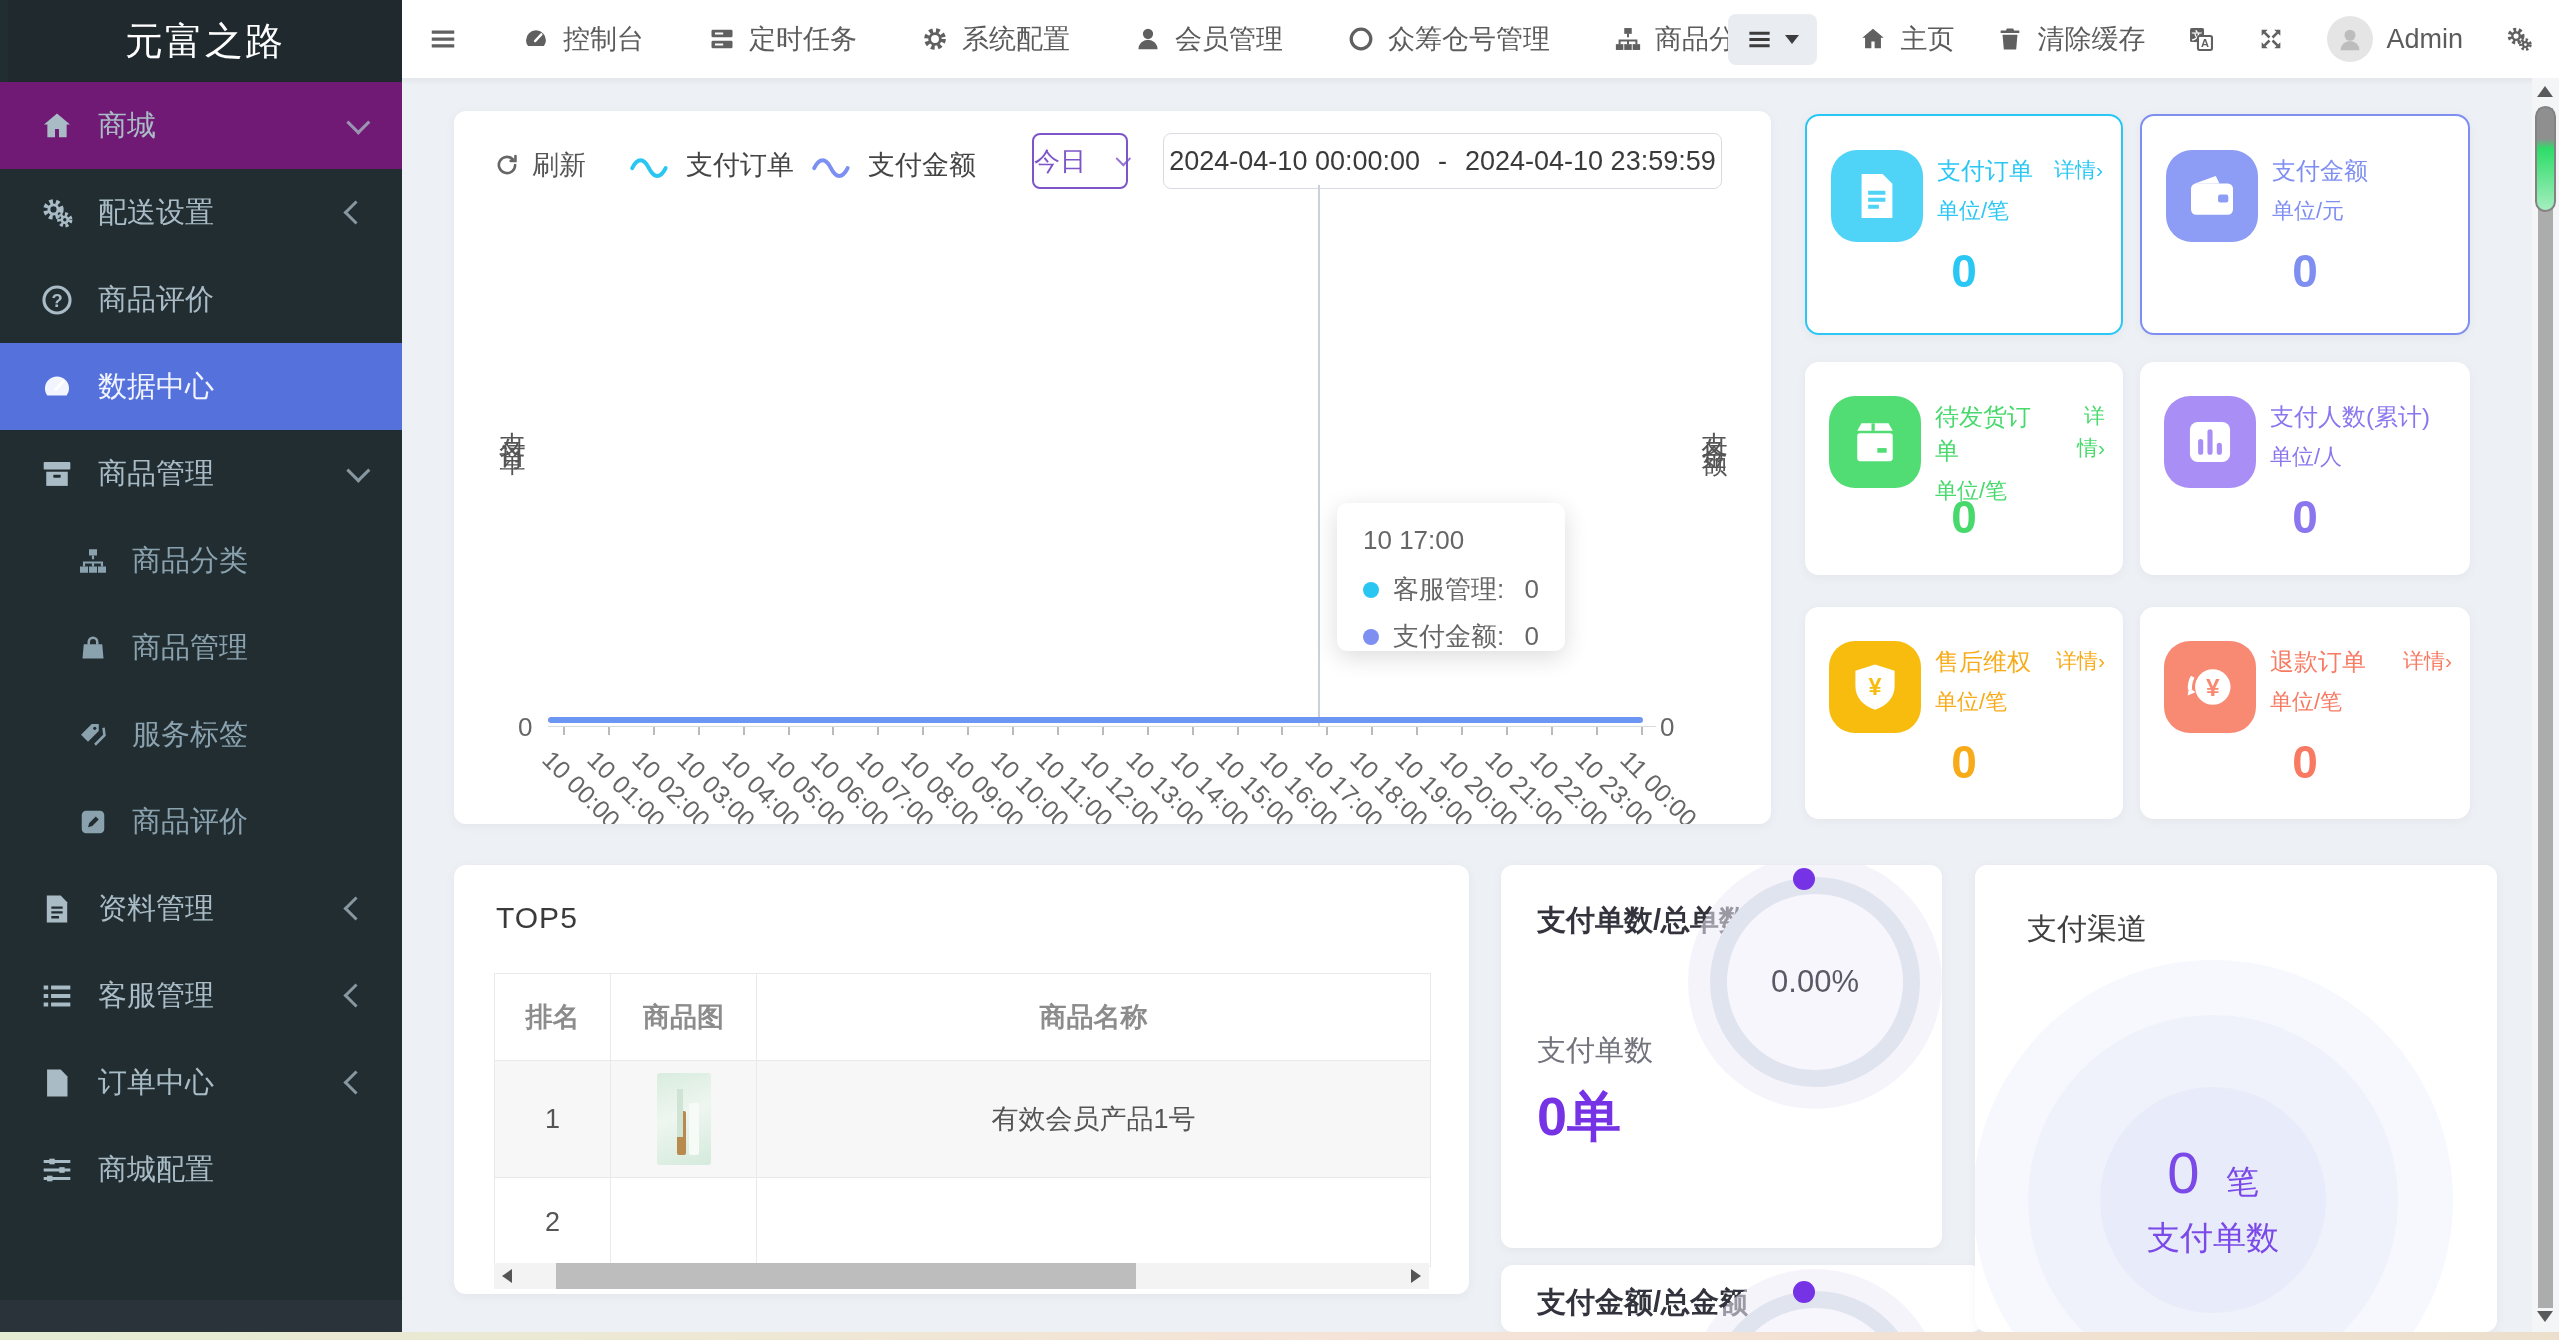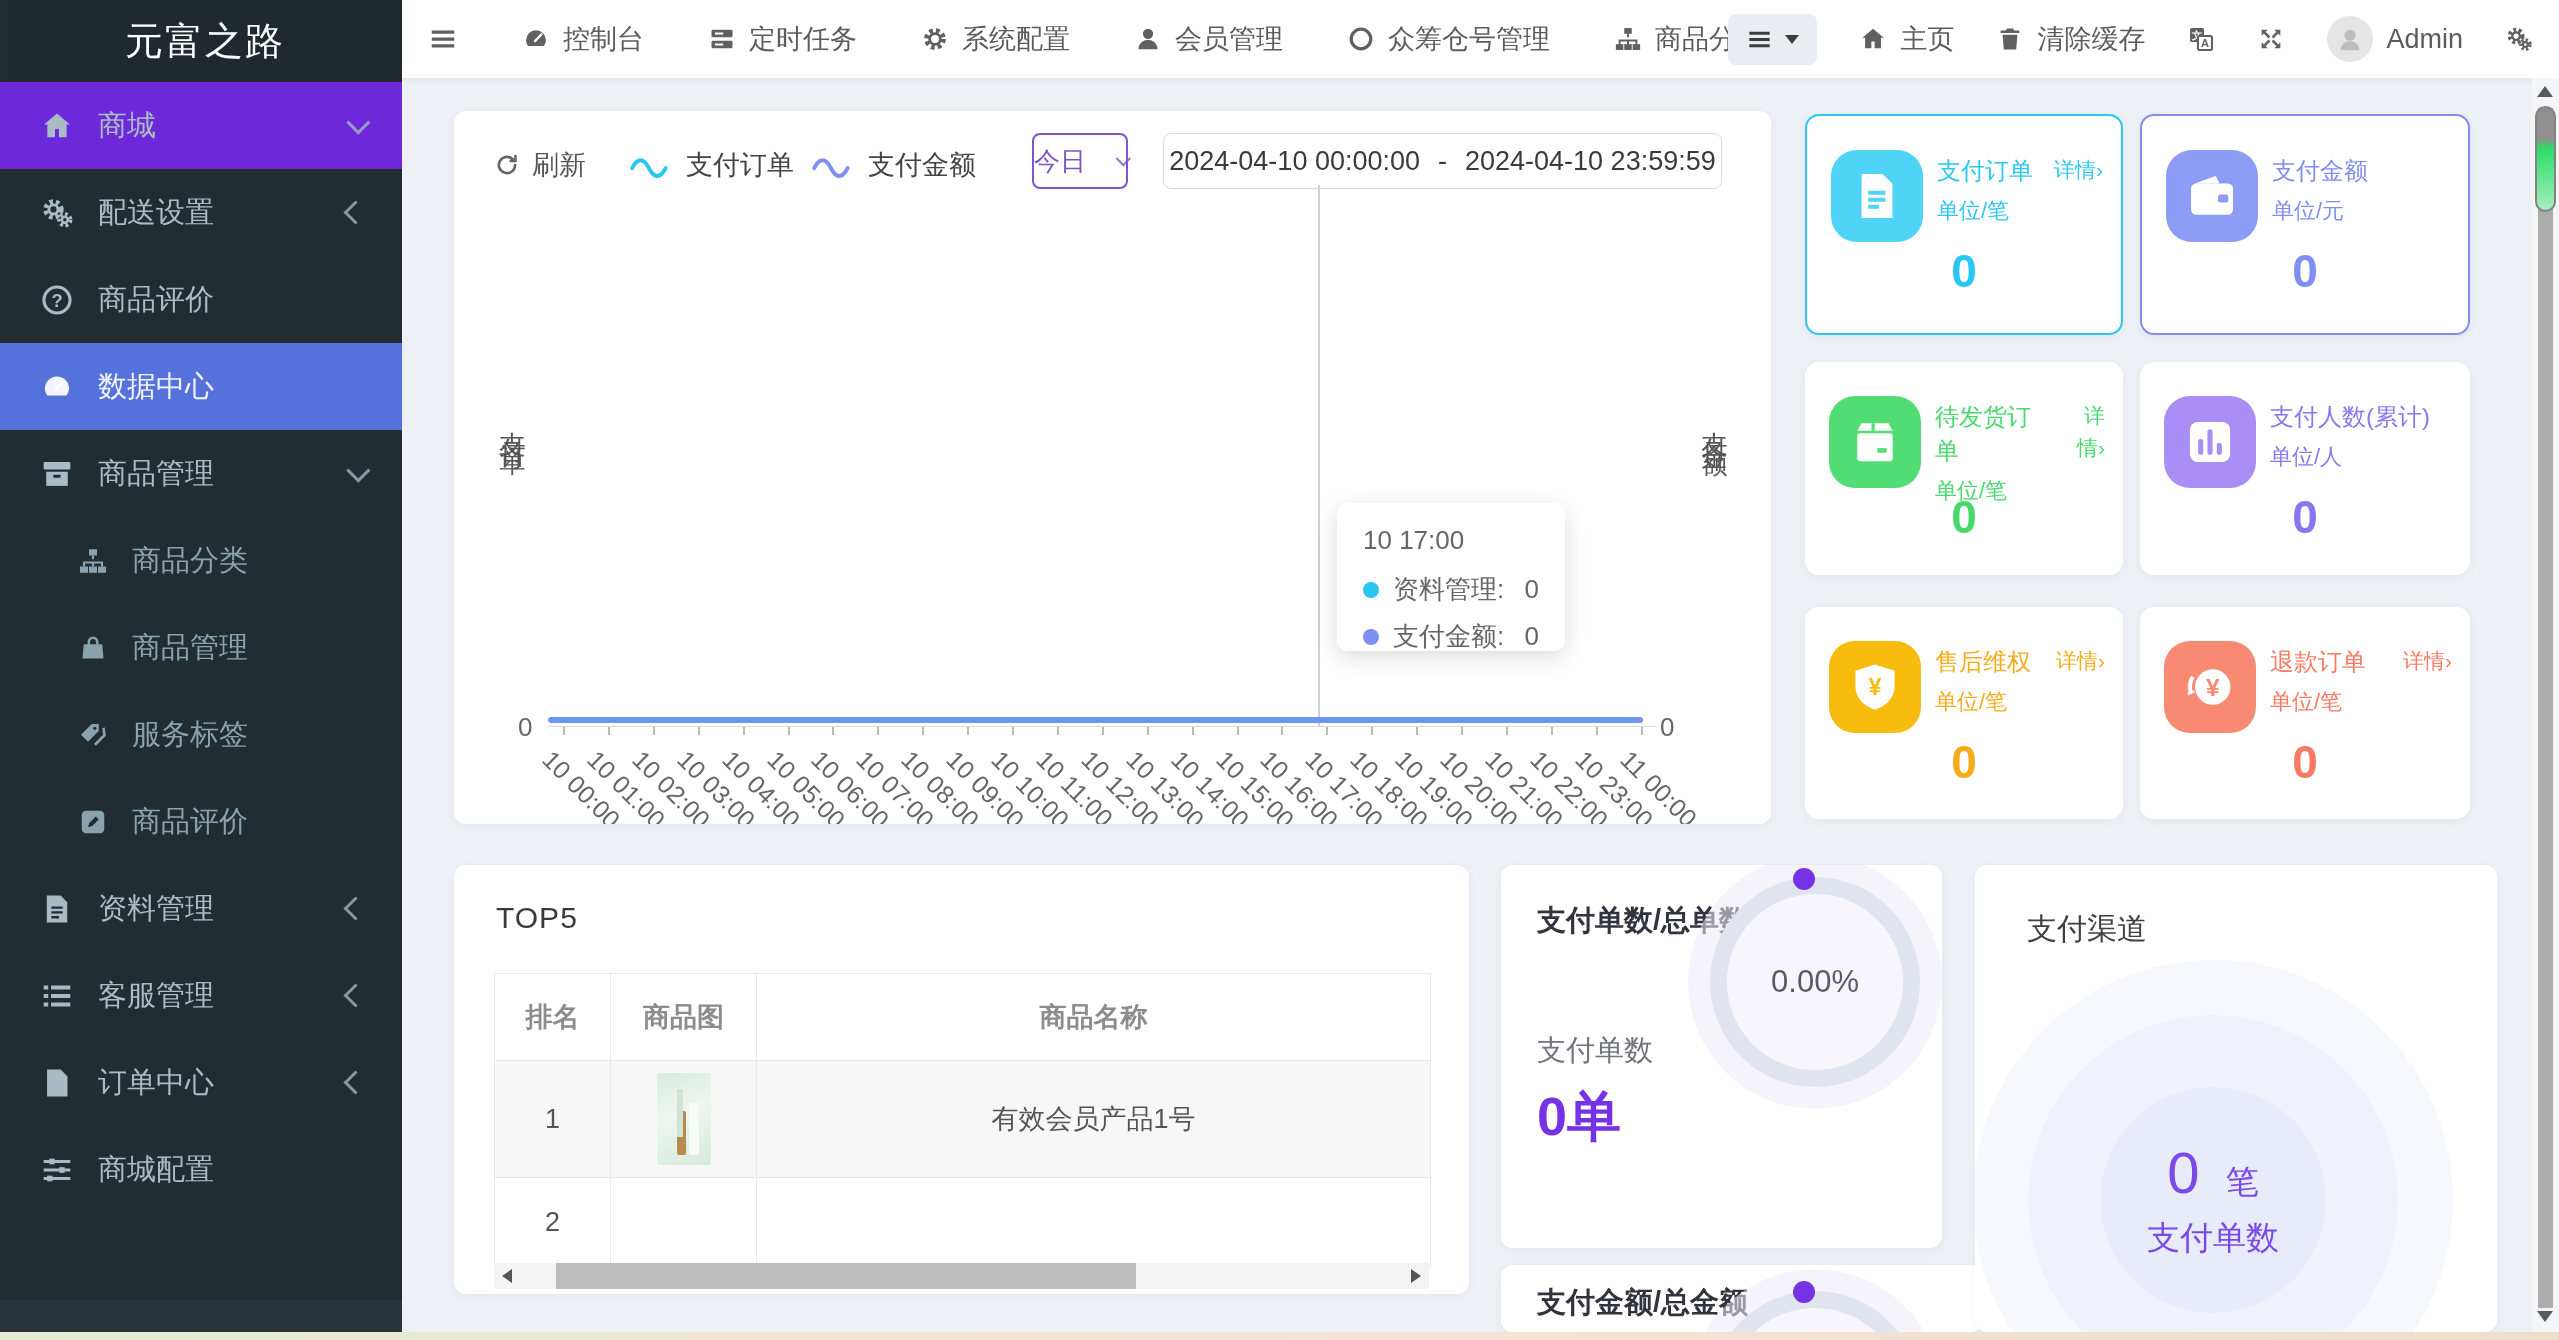--- a/index.html
+++ b/index.html
@@ -6,21 +6,21 @@
   .page{position:relative;width:2559px;height:1340px;background:#edf0f4;overflow:hidden;
         font-family:"Liberation Sans","DejaVu Sans",sans-serif;color:#444;}
   .ico{display:inline-flex;align-items:center;justify-content:center;flex:0 0 auto;}
   .ico svg{width:100%;height:100%;display:block;}
 
   
   .sidebar{position:absolute;left:0;top:0;width:402px;height:1332px;background:#222d32;z-index:5;}
   .logo{height:82px;display:flex;align-items:center;justify-content:center;color:#fff;font-size:38px;letter-spacing:2px;background:#1f292e;margin-left:8px;}
   .side-item{height:87px;display:flex;align-items:center;gap:24px;padding:0 38px 0 40px;color:#a9bcc6;font-size:29px;cursor:pointer;}
   .side-item .ico{width:34px;height:34px;}
-  .side-item.open{background:#6d28d9;}
+  .side-item.open{background:#701a75;}
   .side-item.active{background:#5571dc;color:#f2f5ff;}
   .side-item.sub{padding-left:78px;color:#8aa2ae;}
   .side-item.sub .ico{width:30px;height:30px;}
   .chev{margin-left:auto;width:14px;height:14px;border:solid currentColor;border-width:0 3px 3px 0;opacity:.75;}
   .chev.down{transform:rotate(45deg) translateY(-4px);}
   .chev.left{transform:rotate(135deg);}
   .sidebar-strip{position:absolute;left:0;bottom:0;width:402px;height:32px;background:#2a333a;}
 
   
   .navbar{position:absolute;left:402px;top:0;width:2157px;height:78px;background:#fff;border-bottom:1px solid #e5e7ea;box-shadow:0 2px 6px rgba(0,0,0,.05);z-index:4;}
@@ -499,21 +499,21 @@
         <span class="xlab" style="left: 1135.7px;">10 23:00</span>
         <div class="tick" style="left: 1186.6px;"></div>
         <span class="xlab" style="left: 1180.6px;">11 00:00</span>
       </div>
 
     <div class="tooltip">
       <div class="tt-title">10 17:00</div>
       <div id="tt-rows">
           <div class="tt-row">
             <span class="tt-dot" style="background: rgb(41, 198, 242);"></span>
-            <span>资料管理:</span>
+            <span>客服管理:</span>
             <span class="tt-val">0</span>
           </div>
           <div class="tt-row">
             <span class="tt-dot" style="background: rgb(125, 144, 242);"></span>
             <span>支付金额:</span>
             <span class="tt-val">0</span>
           </div>
         </div>
     </div>
   </section>

